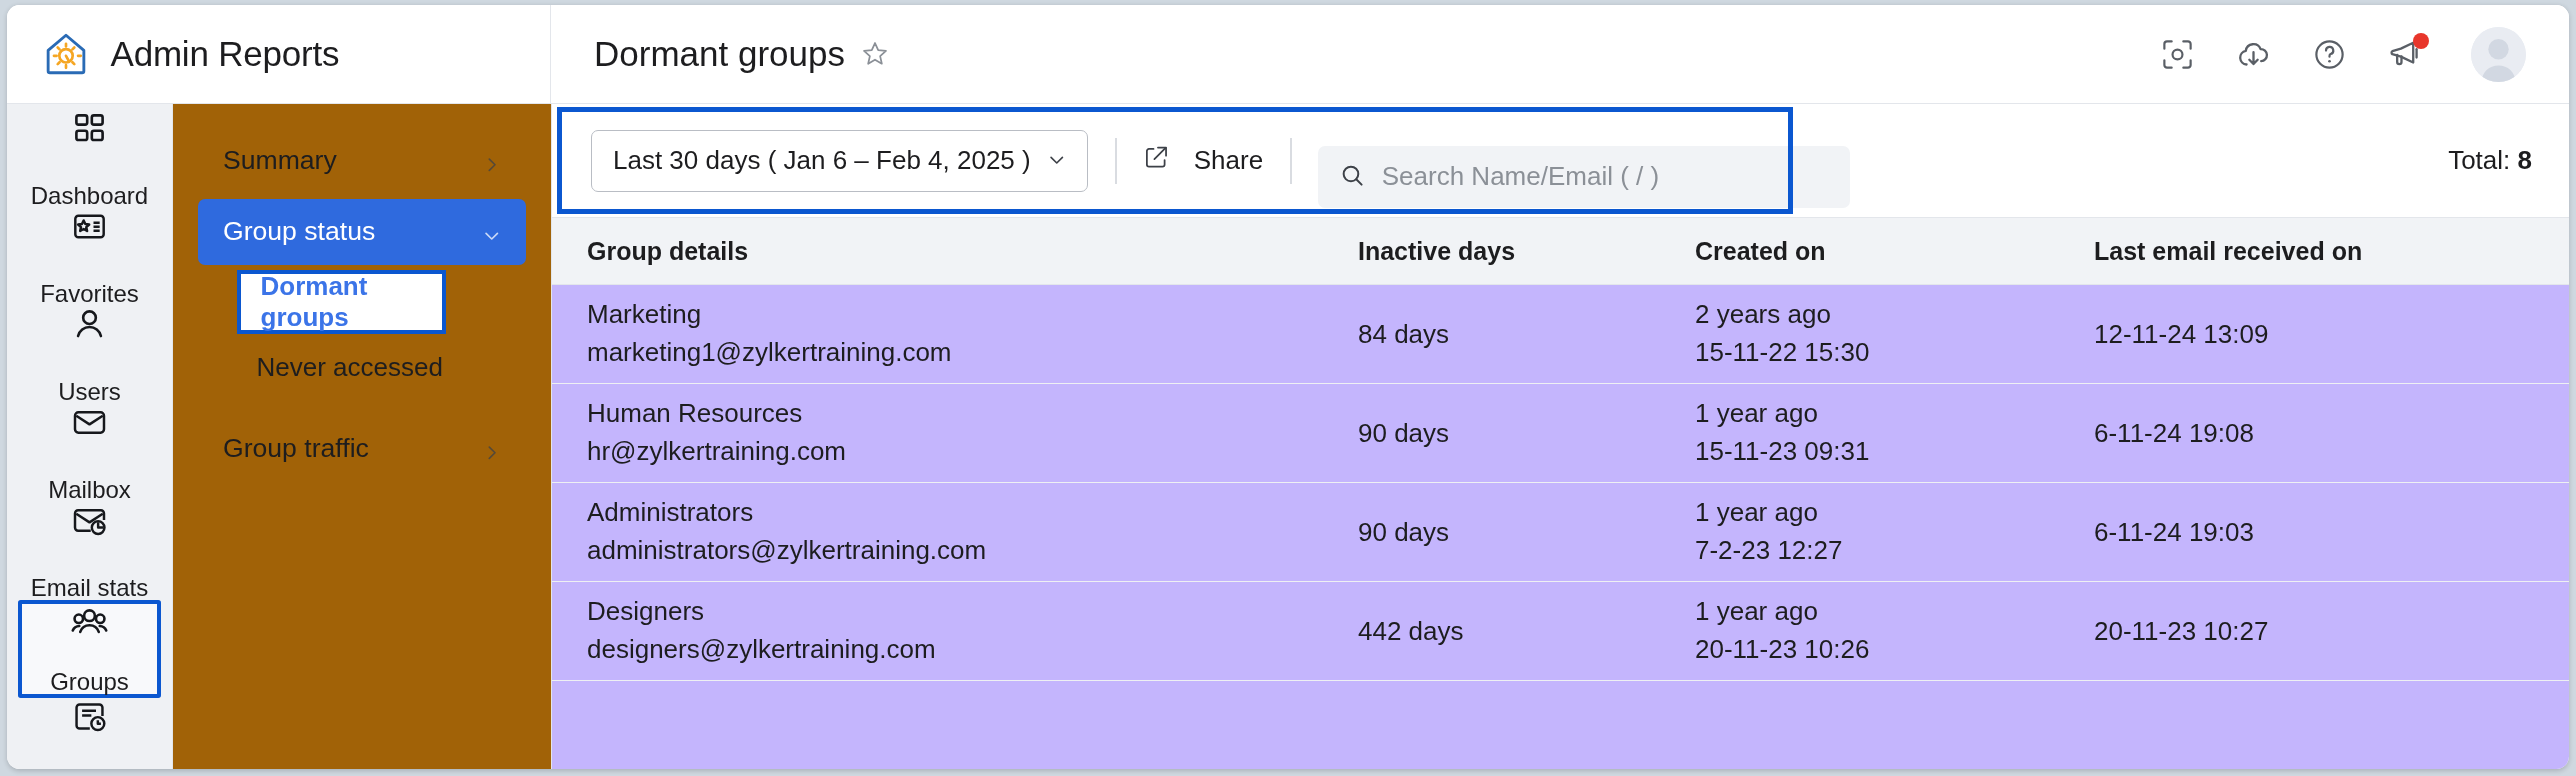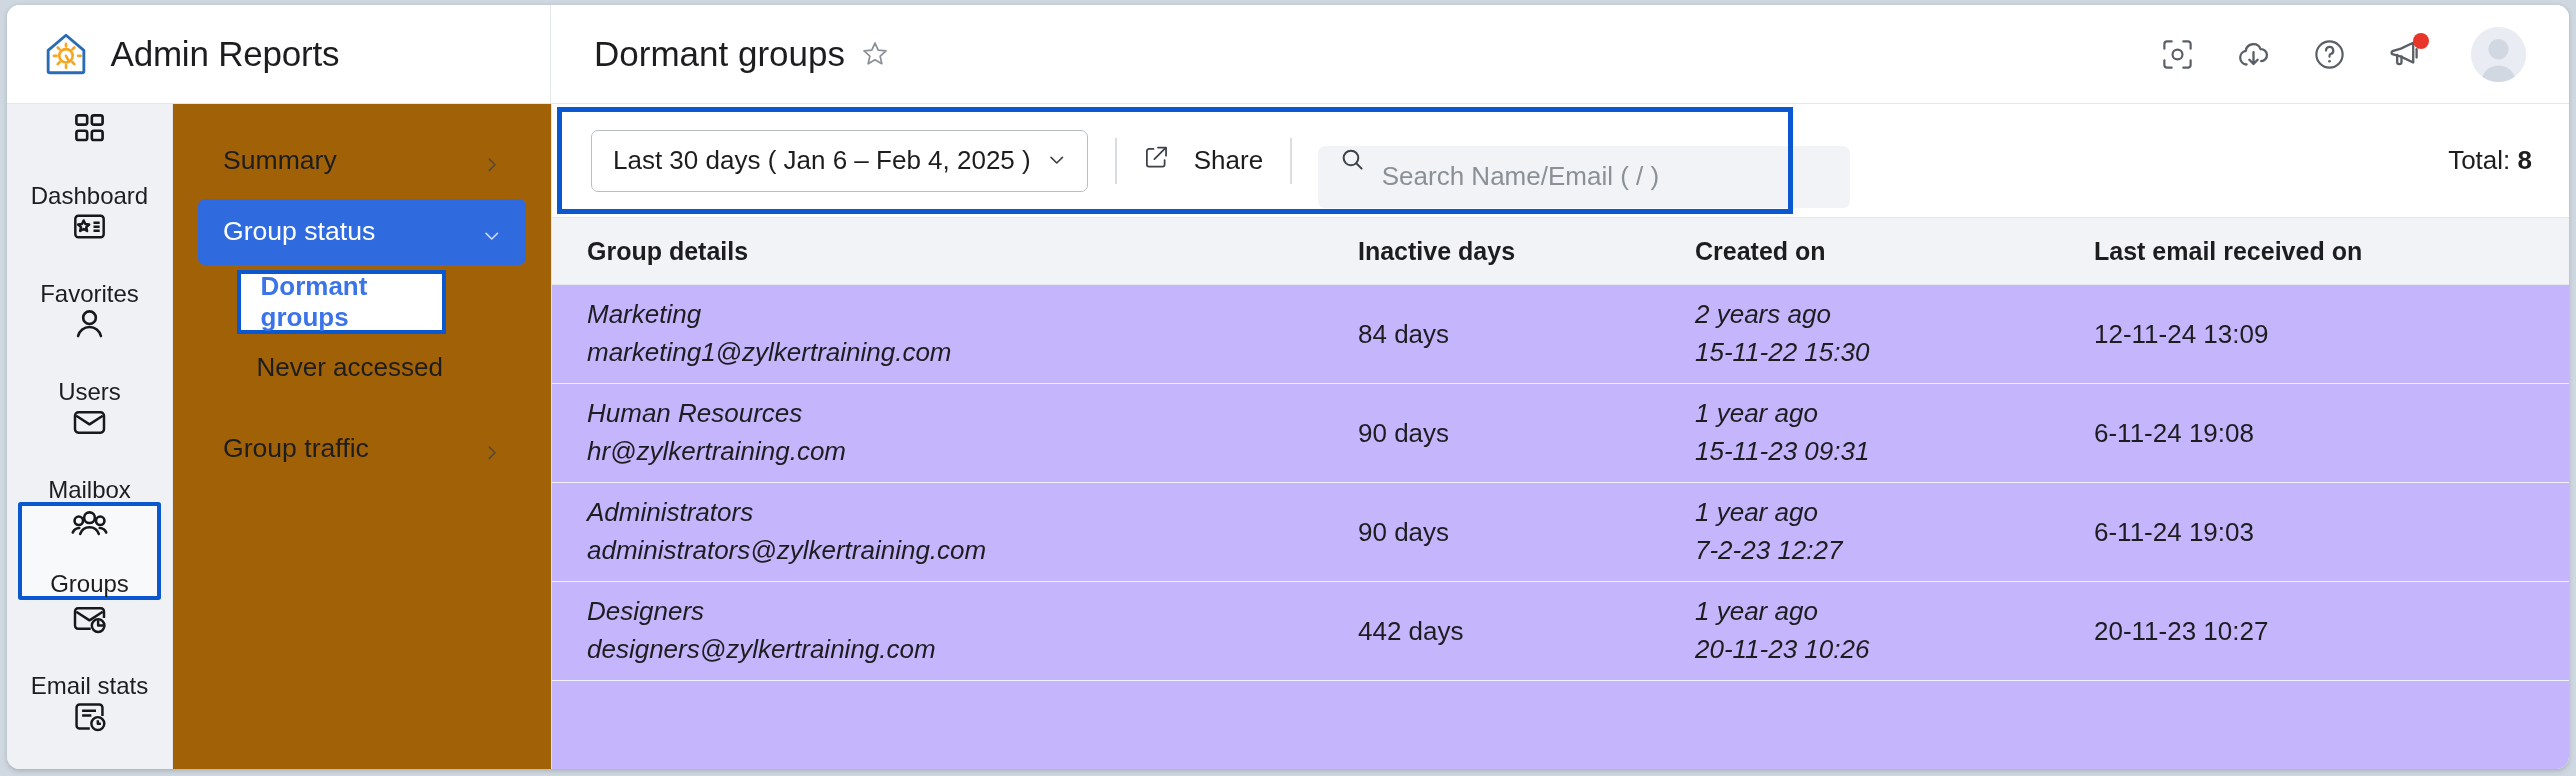--- a/index.html
+++ b/index.html
@@ -172,21 +172,21 @@
   .share-btn {
     display: flex; align-items: center; gap: 24px;
     font-size: 26px; color: #1d1d1f; cursor: pointer;
     white-space: nowrap;
   }
   .search-box {
     height: 62px;
     flex: 0 0 532px;
     background: #f1f3f6;
     border-radius: 7px;
-    display: flex; gap: 16px;
+    display: flex; align-items: center; gap: 16px;
     padding: 0 21px;
     cursor: text;
     margin-top: 32px;
   }
   .search-box input {
     border: 0; outline: 0; background: transparent;
     font-size: 26px; color: #1d1d1f;
     font-family: "Liberation Sans", sans-serif;
     width: 100%;
   }
@@ -213,21 +213,21 @@
     border-bottom: 0.9px solid #e3e6eb;
   }
   table.grid tbody td {
     height: 99px;
     padding: 0 0 0 35px;
     font-size: 26px;
     color: #1d1d1f;
     border-bottom: 0.9px solid #eef0f3;
     vertical-align: middle;
   }
-  .cell-two-line { display: flex; flex-direction: column; gap: 8px; line-height: 1.15; font-style: italic; }
+  .cell-two-line { display: flex; flex-direction: column; gap: 8px; line-height: 1.15; }
   col.c-group { width: 771px; }
   col.c-inactive { width: 337px; }
   col.c-created { width: 399px; }
   col.c-last { width: auto; }
 </style>
 </head>
 <body>
 
 <div class="app-window">
 
@@ -336,43 +336,43 @@
       <div class="rail-item">
         <span>
           <svg viewBox="0 0 24 24" width="37" height="37" fill="none" stroke="#16181c" stroke-width="1.6" stroke-linejoin="round">
             <rect x="2.6" y="5.4" width="18.8" height="13.2" rx="2.2"></rect>
             <path d="M3.4 7.6 12 13.2l8.6-5.6"></path>
           </svg>
         </span>
         <span class="rail-label">Mailbox</span>
       </div>
 
+      <div class="rail-item">
+        <span>
+          <svg viewBox="0 0 24 24" width="37" height="37" fill="none" stroke="#16181c" stroke-width="1.6" stroke-linejoin="round">
+            <path d="M2.6 7.4A2 2 0 0 1 4.6 5.4h14.8a2 2 0 0 1 2 2v4.2M2.6 7.4v9.2a2 2 0 0 0 2 2h8.2"></path>
+            <path d="M3.4 7.6 12 13.2l8.6-5.6"></path>
+            <circle cx="17.6" cy="16.6" r="4.1"></circle>
+            <path d="M17.6 13.1v3.5h3.5"></path>
+          </svg>
+        </span>
+        <span class="rail-label">Email stats</span>
+      </div>
+
       <div class="rail-item selected">
         <span>
           <svg viewBox="0 0 24 24" width="39" height="39" fill="none" stroke="#16181c" stroke-width="1.6" stroke-linecap="round">
             <circle cx="12" cy="7.2" r="3.3"></circle>
             <circle cx="5.4" cy="9.1" r="2.6"></circle>
             <circle cx="18.6" cy="9.1" r="2.6"></circle>
             <path d="M6.3 17.2a6 6 0 0 1 11.4 0"></path>
             <path d="M1.7 16.3a4.4 4.4 0 0 1 4-2.8M22.3 16.3a4.4 4.4 0 0 0-4-2.8"></path>
           </svg>
         </span>
         <span class="rail-label">Groups</span>
-      </div>
-
-      <div class="rail-item">
-        <span>
-          <svg viewBox="0 0 24 24" width="37" height="37" fill="none" stroke="#16181c" stroke-width="1.6" stroke-linejoin="round">
-            <path d="M2.6 7.4A2 2 0 0 1 4.6 5.4h14.8a2 2 0 0 1 2 2v4.2M2.6 7.4v9.2a2 2 0 0 0 2 2h8.2"></path>
-            <path d="M3.4 7.6 12 13.2l8.6-5.6"></path>
-            <circle cx="17.6" cy="16.6" r="4.1"></circle>
-            <path d="M17.6 13.1v3.5h3.5"></path>
-          </svg>
-        </span>
-        <span class="rail-label">Email stats</span>
       </div>
 
       <div class="rail-item">
         <span>
           <svg viewBox="0 0 24 24" width="37" height="37" fill="none" stroke="#16181c" stroke-width="1.6" stroke-linejoin="round">
             <path d="M20.4 11.6V6.2a2 2 0 0 0-2-2H5.6a2 2 0 0 0-2 2v11.6a2 2 0 0 0 2 2h6.6"></path>
             <path d="M7.2 8.2h9M7.2 11.4h6"></path>
             <circle cx="17.4" cy="16.6" r="4.2"></circle>
             <path d="M17.4 14.4v2.3h2"></path>
           </svg>

